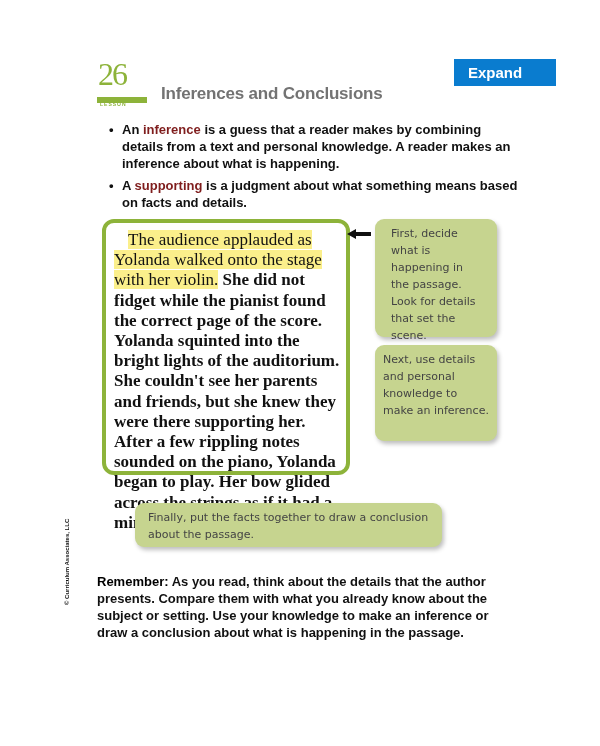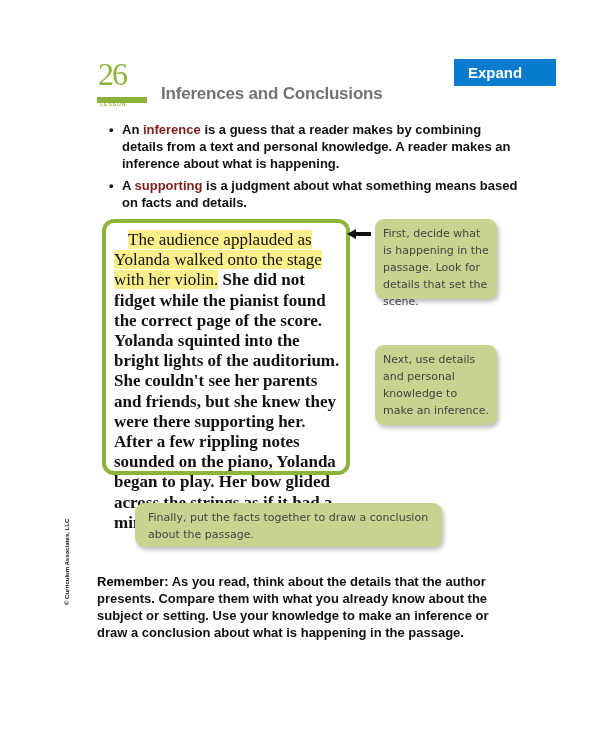--- a/index.html
+++ b/index.html
@@ -11,22 +11,22 @@
   .expand { position:absolute; left:454px; top:59px; width:102px; height:27px; background:#0a7ccf; color:#fff; font-weight:bold; font-size:15px; line-height:27px; padding-left:14px; box-sizing:border-box; cursor:pointer; }
   .bullets { position:absolute; left:111px; top:121px; width:410px; font-size:13px; font-weight:bold; line-height:17px; }
   .bullet { position:relative; padding-left:11px; margin-bottom:5px; }
   .bullet::before { content:"•"; position:absolute; left:-2px; top:0; }
   .term { color:#7f1d1d; }
   .passage { position:absolute; left:102px; top:219px; width:248px; height:256px; border:4px solid #8db33a; border-radius:12px; box-sizing:border-box; padding:7px 4px 0 8px; font-family:"Liberation Serif", serif; font-size:17px; line-height:20.2px; font-weight:bold; }
   .passage .hl { background:#fbef8b; font-weight:normal; }
   .passage .indent { display:inline-block; width:14px; }
   .arrow { position:absolute; left:347px; top:229px; width:24px; height:10px; }
   .note { position:absolute; background:#c6d48f; border-radius:9px; box-shadow:2px 3px 4px rgba(0,0,0,0.25); font-family:"DejaVu Sans", sans-serif; font-size:11px; color:#444; line-height:17px; box-sizing:border-box; }
-  .note1 { left:375px; top:219px; width:122px; height:80px; padding:6px 8px; }
-  .note2 { left:375px; top:345px; width:122px; height:80px; padding:6px 8px; }
+  .note1 { left:375px; top:219px; width:122px; height:118px; padding:6px 16px; }
+  .note2 { left:375px; top:345px; width:122px; height:96px; padding:6px 8px; }
   .note3 { left:135px; top:503px; width:307px; height:44px; padding:6px 13px; }
   .copyright { position:absolute; left:64px; top:605px; transform:rotate(-90deg); transform-origin:left top; font-size:6px; font-weight:bold; white-space:nowrap; }
   .remember { position:absolute; left:97px; top:573px; width:410px; font-size:13px; font-weight:bold; line-height:17px; }
   .remember .label { color:#000000; }
 </style>
 </head>
 <body>
 
 <div class="lesson-num">26</div>
 <div class="lesson-bar"></div>

